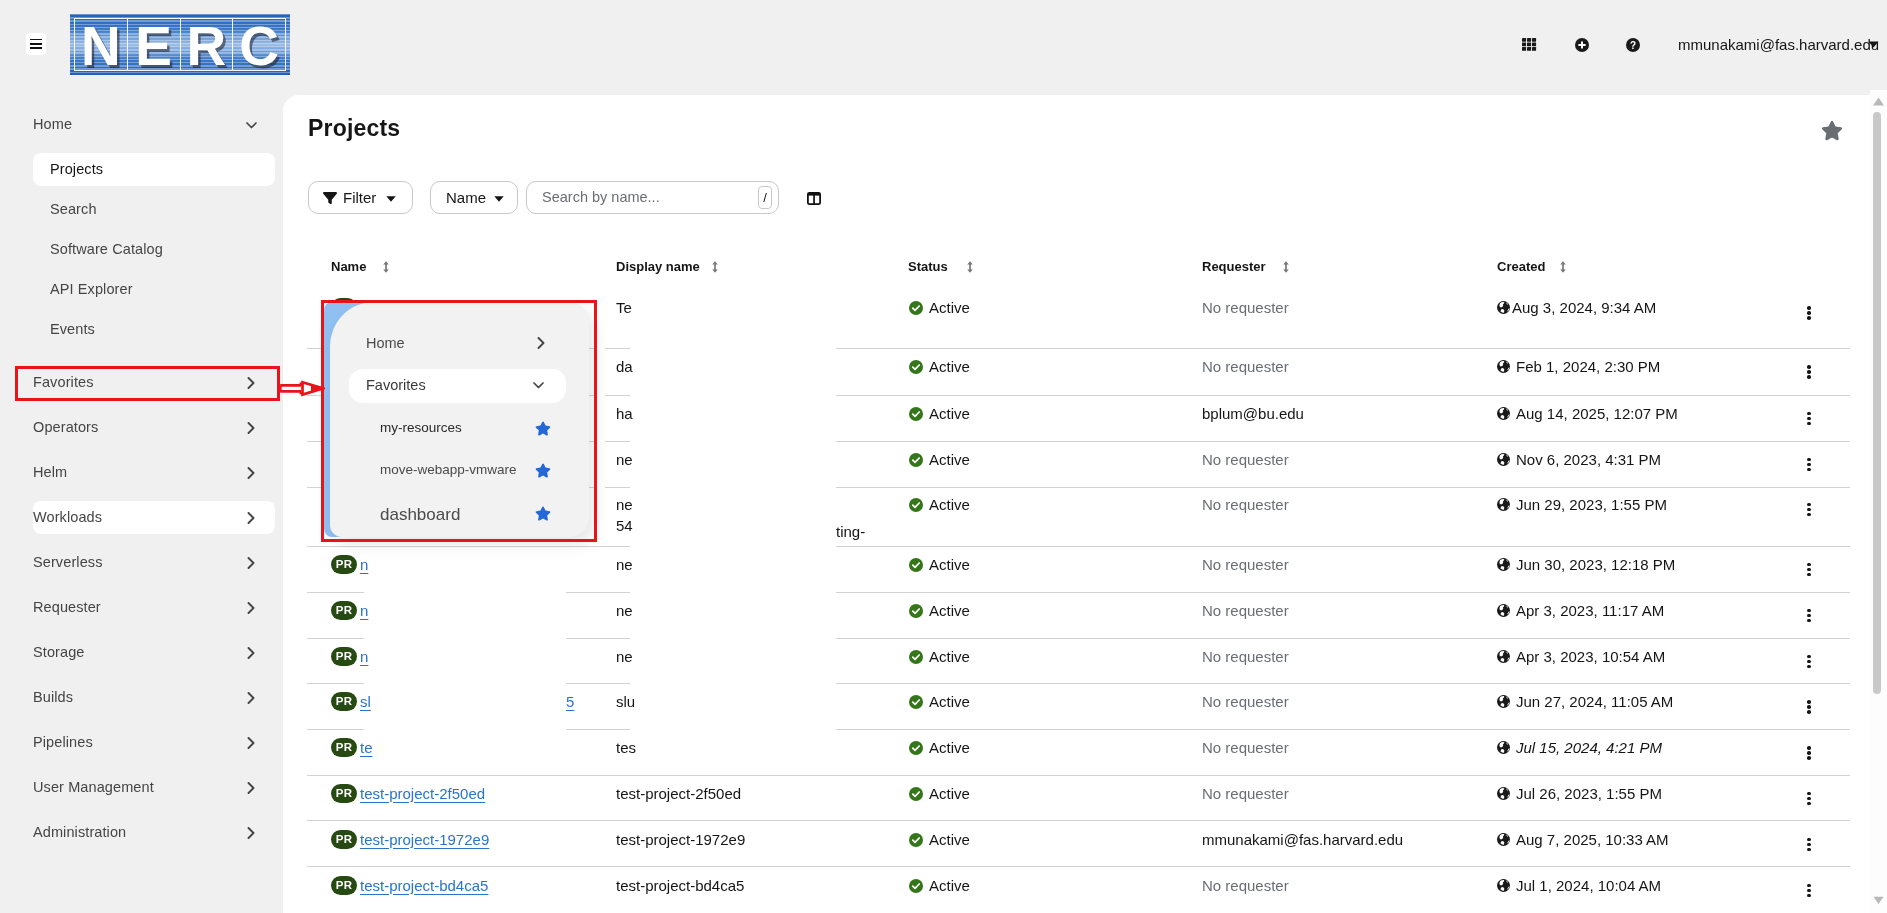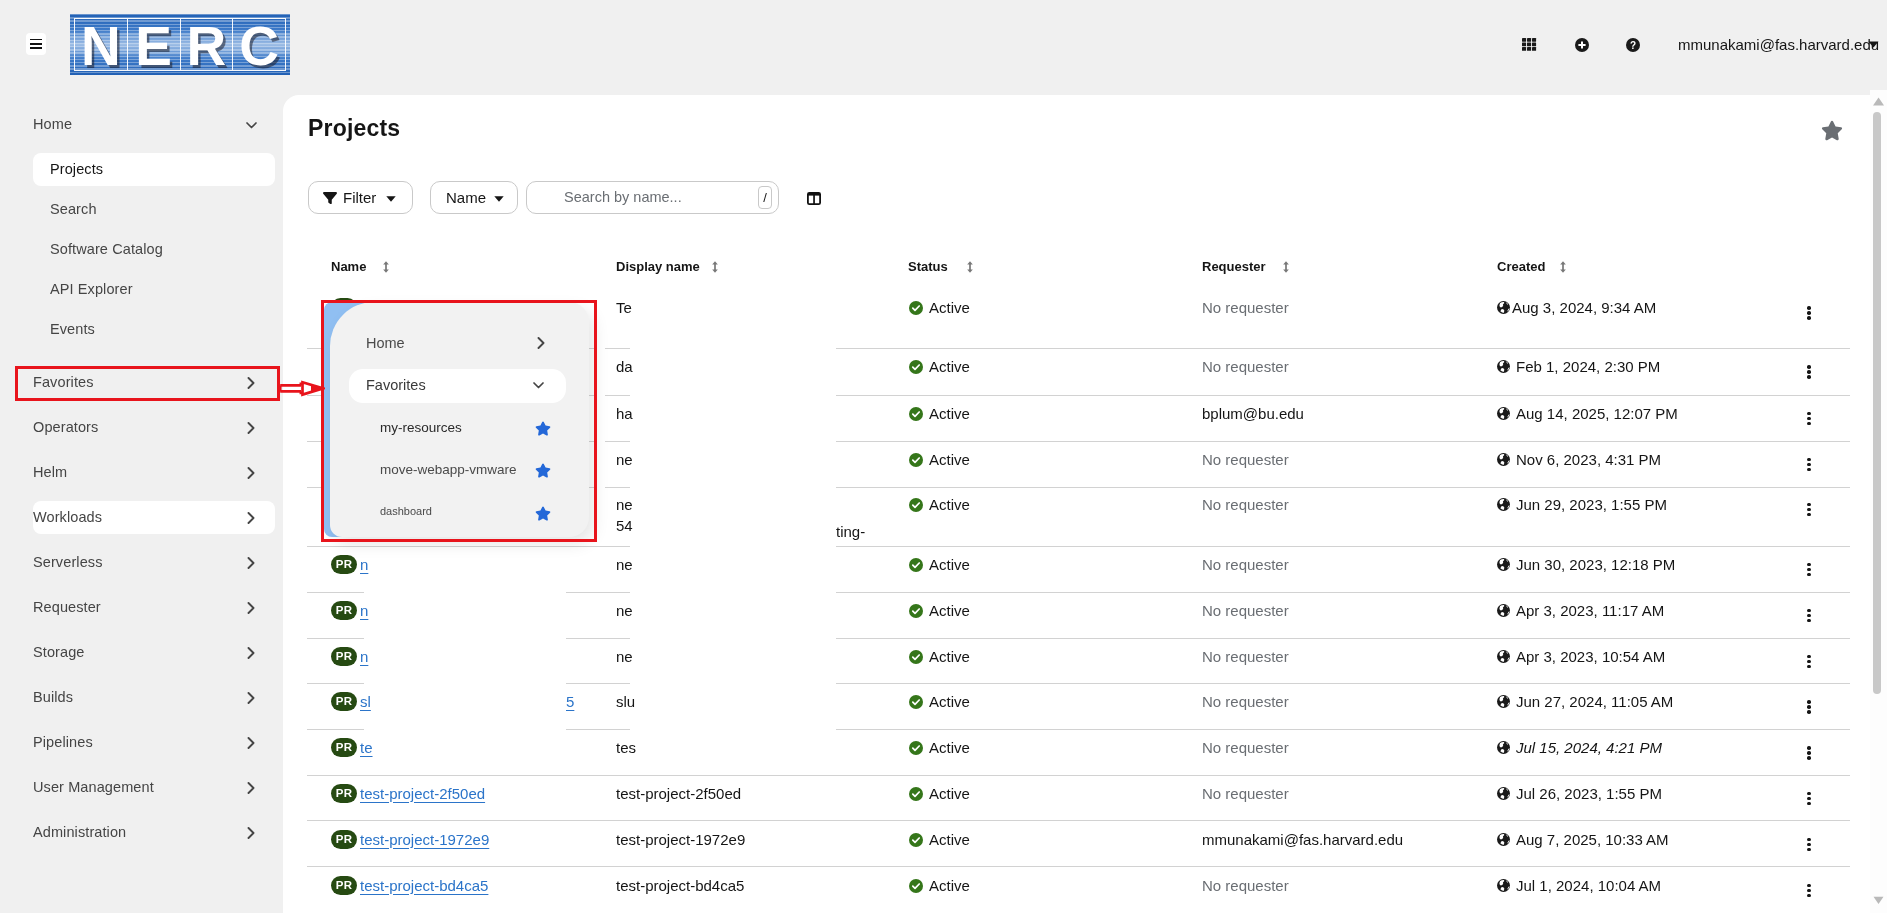--- a/index.html
+++ b/index.html
@@ -174,21 +174,21 @@
       </svg>
     </div>
 <div class="abs" style="left:430px;top:181px;width:88px;height:33px;border:1px solid #c9c9c9;border-radius:10px;background:#fff;"></div>
 <div class="abs" style="left:446px;top:189px;font-size:15px;">Name</div>
 <div class="abs" style="left:494px;top:196px;">
       <svg width="10" height="6" viewBox="0 0 10 6" fill="#151515">
         <path d="M0.3 0.3h9.4L5 5.8z"></path>
       </svg>
     </div>
 <div class="abs" style="left:526px;top:181px;width:253px;height:33px;border:1px solid #c9c9c9;border-radius:10px;background:#fff;"></div>
-<div class="abs" style="left:564px;top:189px;font-size:14.5px;color:#6a6e73;">Search by name...</div>
+<div class="abs" style="left:542px;top:189px;font-size:14.5px;color:#6a6e73;">Search by name...</div>
 <div class="abs" style="left:758px;top:186px;width:14px;height:23px;border:1px solid #c9c9c9;border-radius:4px;font-size:13px;color:#151515;text-align:center;line-height:21px;">/</div>
 <div class="abs" style="left:807px;top:192px;">
       <svg width="14" height="13" viewBox="0 0 14 13">
         <rect x="0.9" y="0.9" width="12.2" height="11.2" rx="1.4" fill="none" stroke="#111" stroke-width="1.8"></rect>
         <rect x="1" y="1" width="12" height="2.6" fill="#111"></rect>
         <rect x="6.2" y="1" width="1.7" height="11" fill="#111"></rect>
       </svg>
     </div>
 <div class="hdr" style="left:331px;top:259px;">Name</div>
 <div class="abs" style="left:383px;top:260.5px;">
@@ -615,21 +615,21 @@
       <svg width="16" height="15" viewBox="0 0 576 512" fill="#2468d8">
         <path d="M316.9 18C311.6 7 300.4 0 288.1 0s-23.4 7-28.8 18L195 150.3 51.4 171.5c-12 1.8-22 10.2-25.7 21.7s-.7 24.2 7.9 32.7L137.8 329 113.2 474.7c-2 12 3 24.2 12.9 31.3s23 8 33.8 2.3l128.3-68.5 128.3 68.5c10.8 5.7 23.9 4.9 33.8-2.3s14.9-19.3 12.9-31.3L438.5 329 542.7 225.9c8.6-8.5 11.7-21.2 7.9-32.7s-13.7-19.9-25.7-21.7L381.2 150.3 316.9 18z"></path>
       </svg>
     </div>
 <div class="abs" style="left:380px;top:462px;font-size:13.5px;color:#4a4a4a;">move-webapp-vmware</div>
 <div class="abs" style="left:535px;top:463px;">
       <svg width="16" height="15" viewBox="0 0 576 512" fill="#2468d8">
         <path d="M316.9 18C311.6 7 300.4 0 288.1 0s-23.4 7-28.8 18L195 150.3 51.4 171.5c-12 1.8-22 10.2-25.7 21.7s-.7 24.2 7.9 32.7L137.8 329 113.2 474.7c-2 12 3 24.2 12.9 31.3s23 8 33.8 2.3l128.3-68.5 128.3 68.5c10.8 5.7 23.9 4.9 33.8-2.3s14.9-19.3 12.9-31.3L438.5 329 542.7 225.9c8.6-8.5 11.7-21.2 7.9-32.7s-13.7-19.9-25.7-21.7L381.2 150.3 316.9 18z"></path>
       </svg>
     </div>
-<div class="abs" style="left:380px;top:505px;font-size:11px;color:#4a4a4a;text-align:right;">dashboard</div>
+<div class="abs" style="left:380px;top:505px;font-size:17px;color:#4a4a4a;text-align:right;">dashboard</div>
 <div class="abs" style="left:535px;top:506px;">
       <svg width="16" height="15" viewBox="0 0 576 512" fill="#2468d8">
         <path d="M316.9 18C311.6 7 300.4 0 288.1 0s-23.4 7-28.8 18L195 150.3 51.4 171.5c-12 1.8-22 10.2-25.7 21.7s-.7 24.2 7.9 32.7L137.8 329 113.2 474.7c-2 12 3 24.2 12.9 31.3s23 8 33.8 2.3l128.3-68.5 128.3 68.5c10.8 5.7 23.9 4.9 33.8-2.3s14.9-19.3 12.9-31.3L438.5 329 542.7 225.9c8.6-8.5 11.7-21.2 7.9-32.7s-13.7-19.9-25.7-21.7L381.2 150.3 316.9 18z"></path>
       </svg>
     </div>
 <div class="redbox" style="left:15px;top:366px;width:265px;height:35px;"></div>
 <div class="redbox" style="left:320.5px;top:299.5px;width:276px;height:242px;"></div>
 <svg class="abs" style="left:278px;top:380px;" width="47" height="17" viewBox="0 0 47 17">
 <path d="M2.2 5.4 H23 M2.2 11.4 H23 M2.2 5.4 V11.4" stroke="#e8141c" stroke-width="2.7" fill="none"></path>
 <path d="M23 2.6 V5.4 M23 11.4 V14.2" stroke="#e8141c" stroke-width="2.9" fill="none"></path>

